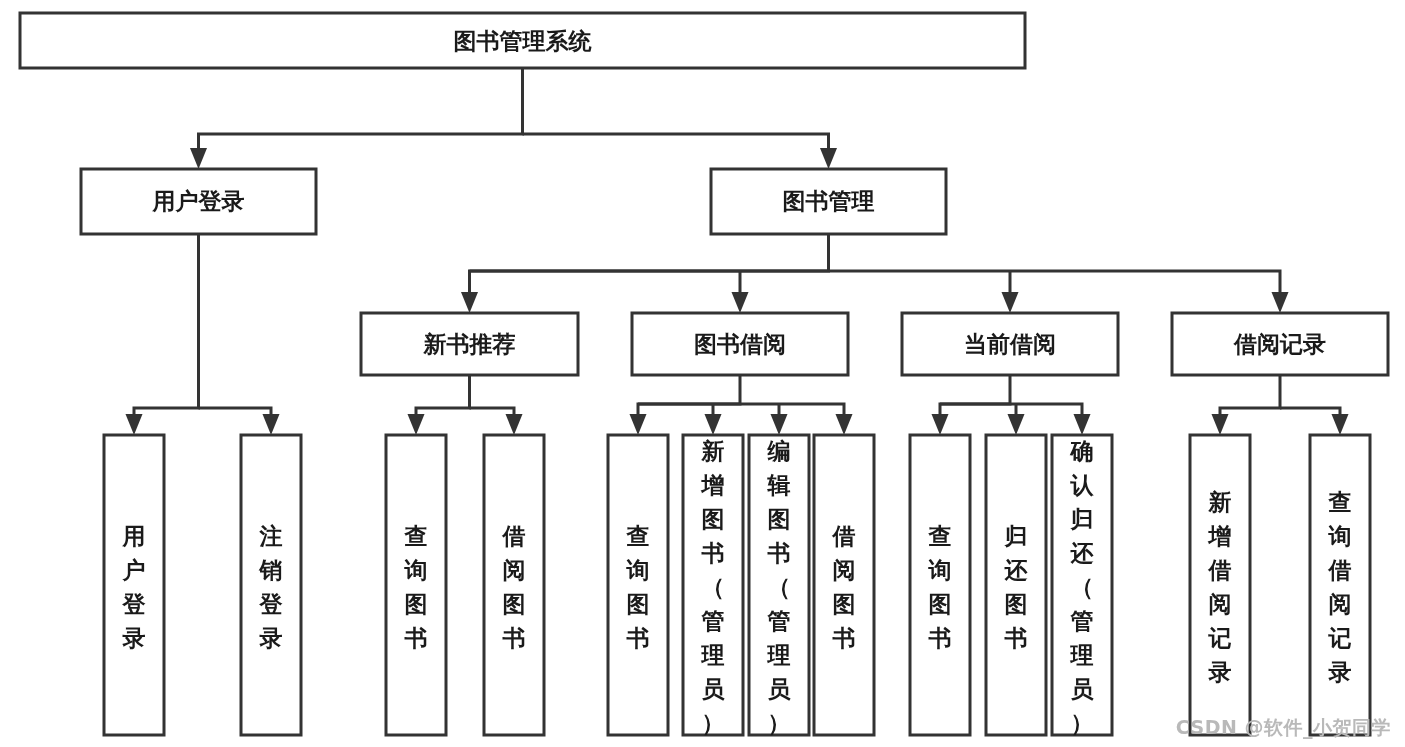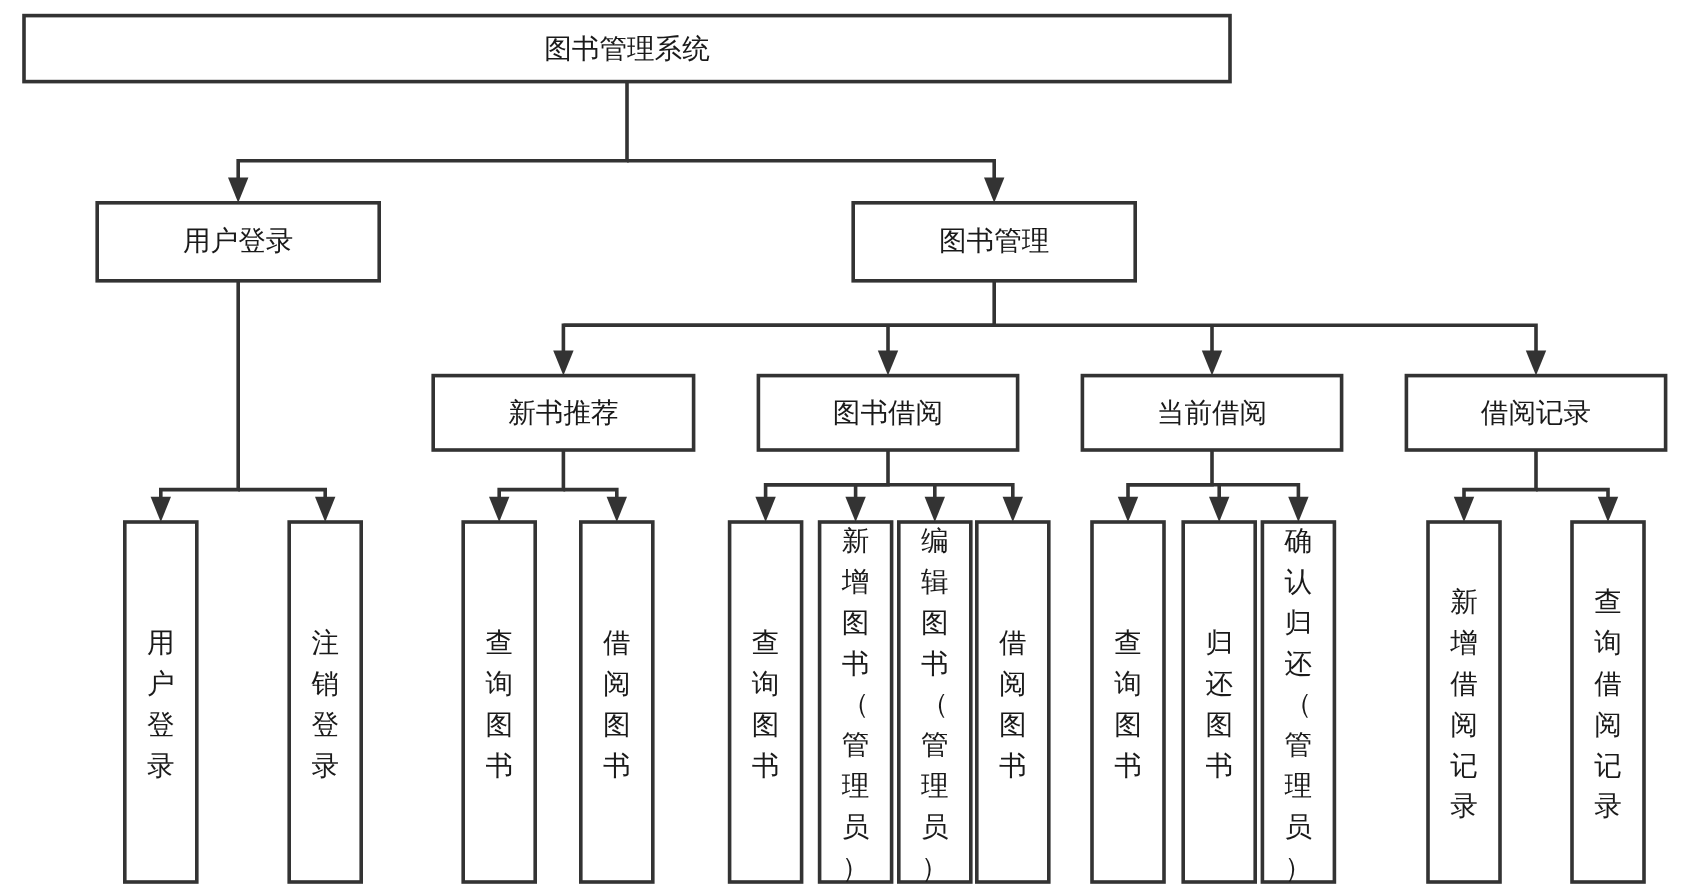--- a/index.html
+++ b/index.html
@@ -10,20 +10,21 @@
   body {
     width: 1405px;
     height: 747px;
     font-family: "DejaVu Sans", "Liberation Sans", sans-serif;
     overflow: hidden;
   }
   #diagram-root {
     position: relative;
     width: 1405px;
     height: 747px;
+    font-weight: bold;
   }
   svg.diagram {
     position: absolute;
     left: 0;
     top: 0;
     width: 1405px;
     height: 747px;
   }
   .node-box {
     fill: #ffffff;
@@ -215,14 +216,15 @@
       <rect class="node-box" x="1190" y="435" width="60" height="300"></rect>
       <text class="node-label-v" x="1220" y="585"><tspan x="1220" y="509.52">新</tspan><tspan x="1220" y="543.52">增</tspan><tspan x="1220" y="577.52">借</tspan><tspan x="1220" y="611.52">阅</tspan><tspan x="1220" y="645.52">记</tspan><tspan x="1220" y="679.52">录</tspan></text>
     </g>
     <g>
       <rect class="node-box" x="1310" y="435" width="60" height="300"></rect>
       <text class="node-label-v" x="1340" y="585"><tspan x="1340" y="509.52">查</tspan><tspan x="1340" y="543.52">询</tspan><tspan x="1340" y="577.52">借</tspan><tspan x="1340" y="611.52">阅</tspan><tspan x="1340" y="645.52">记</tspan><tspan x="1340" y="679.52">录</tspan></text>
     </g>
 
   </svg>
 
+  <div class="watermark">CSDN @软件_小贺同学</div>
 
 </div>
 
 </body></html>

